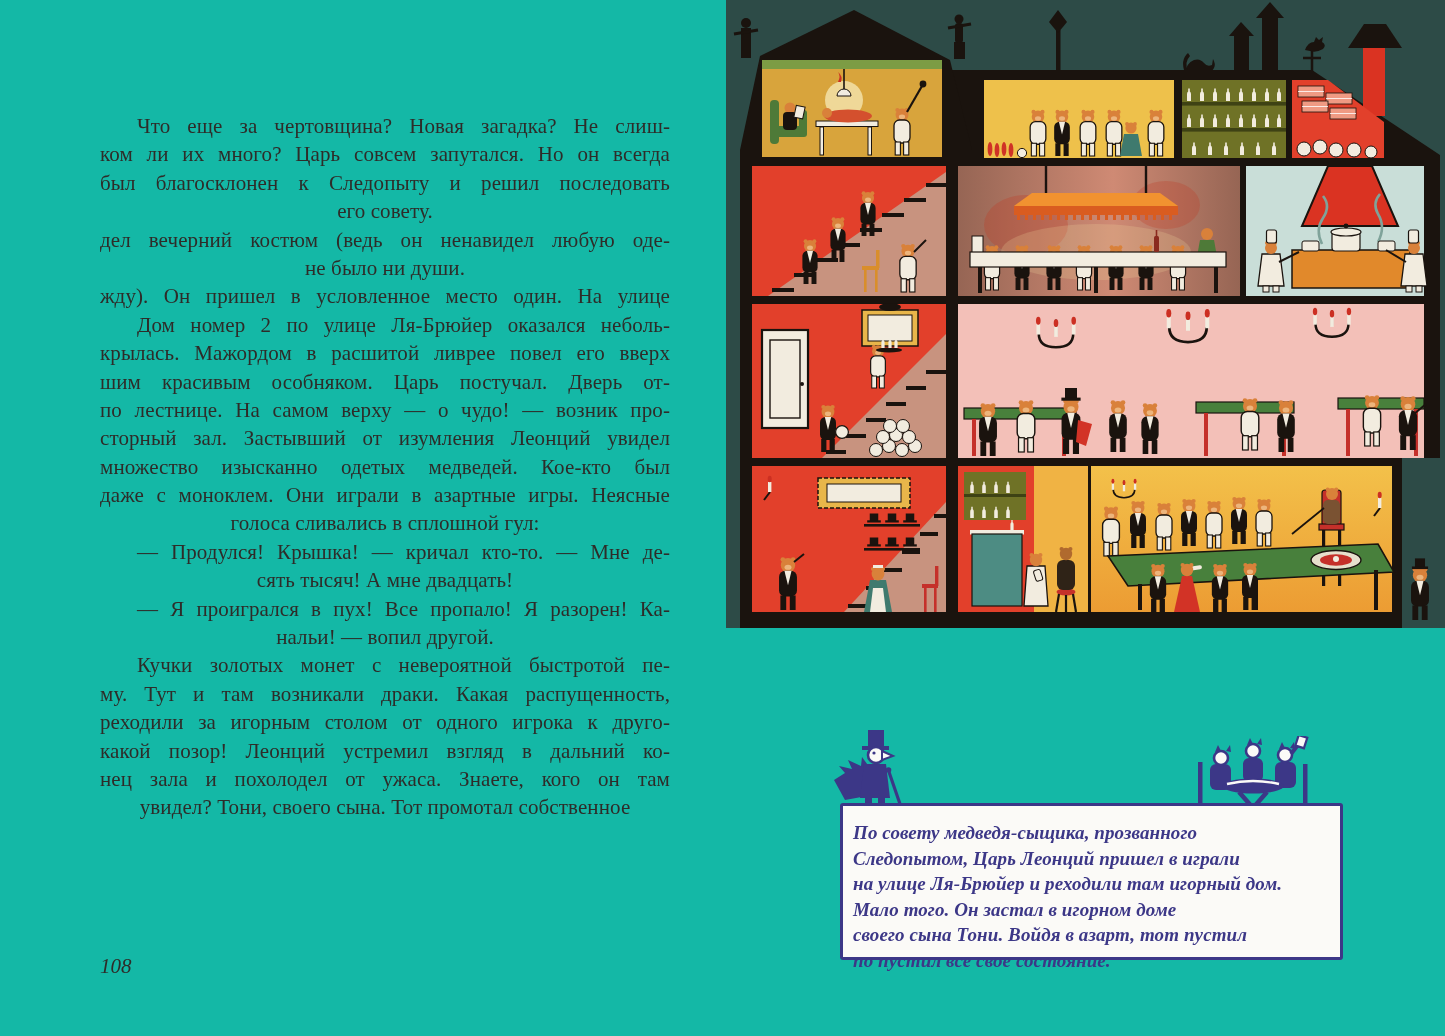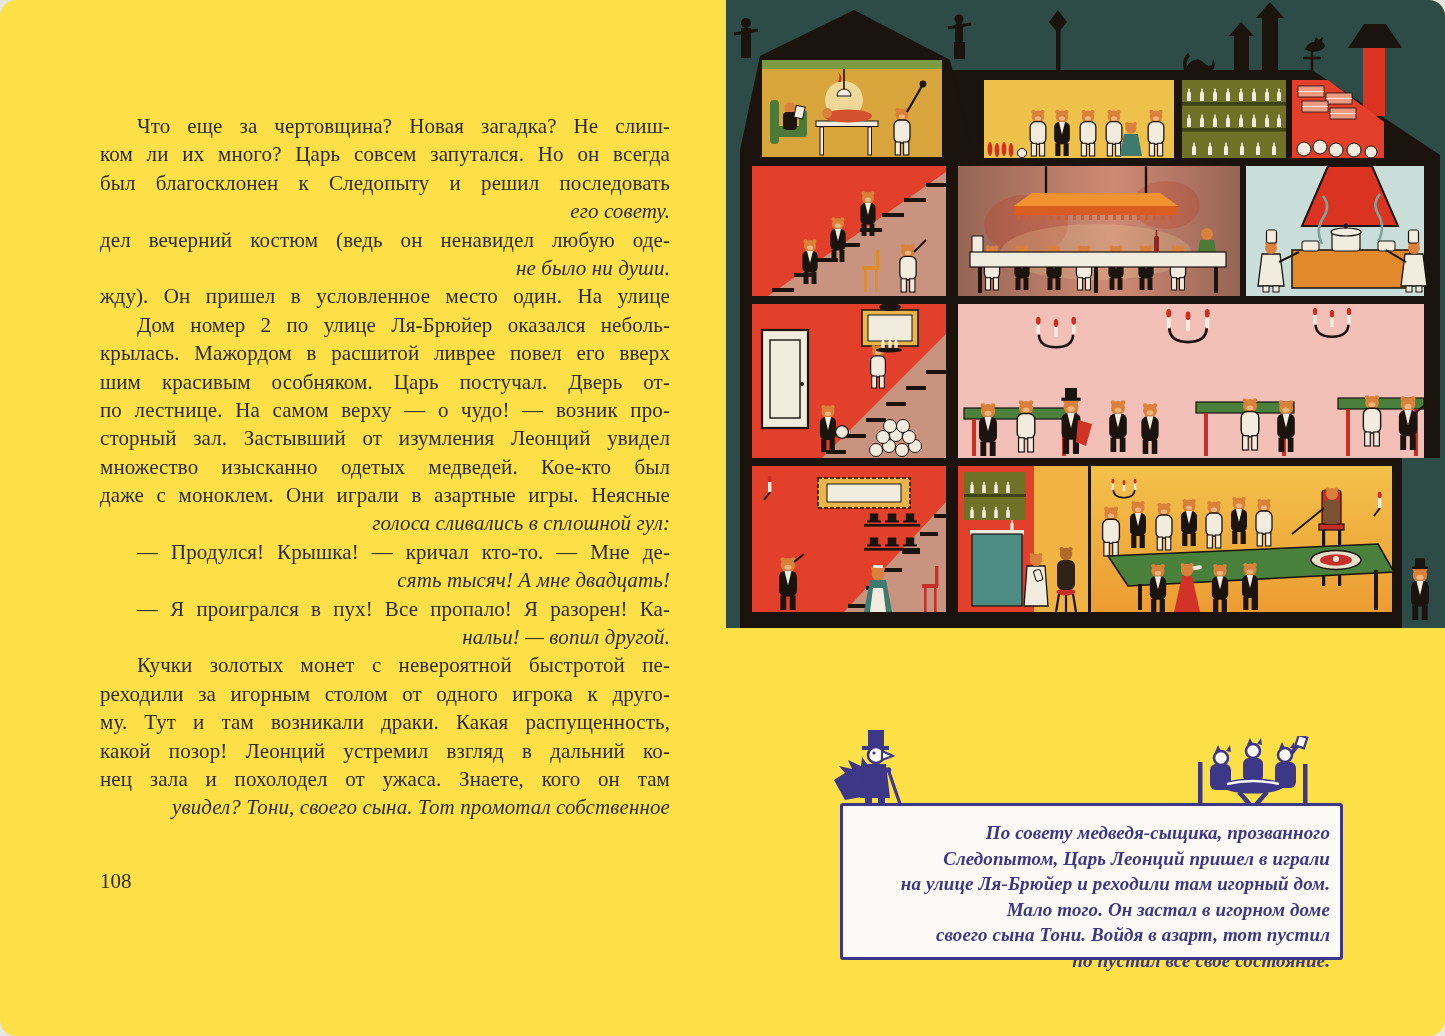--- a/index.html
+++ b/index.html
@@ -1,35 +1,35 @@
 <!DOCTYPE html>
 <html style="--indigo: #3c3787; --ink: #1a130e; --sky: #2d4b47; --roomRed: #e2402b; --roomOchre: #d8a43c; --trimGreen: #7c9c44; --roomYellow: #eec14b; --oliveWall: #6f7226; --oliveShelf: #3e4214; --cratePink: #ef9a83; --stairDust: #c8937f; --diningDark: #966554; --diningLight: #cf8a74; --canopyOrange: #f19230; --canopyDark: #d95c20; --kitchenBlue: #c9ded8; --stoveOrange: #e1892b; --chimneyRed: #da3322; --hallPink: #f3c0b8; --tableGreen: #48803c; --casinoTop: #f3c14a; --casinoBottom: #ec9c33; --barTeal: #4d8c83; --bearOrange: #d9813a; --bearBrown: #7a5232; --chairGreen: #4e7a38; --chairOrange: #d98e2b; --stoolRed: #c5302a; --dressTeal: #3f7a6e; --dressRed: #d23326; --paperWhite: #f2ecdf; --flameRed: #cc2f22; --mirrorGold: #e8b64a; --glowYellow: #f3e2a8;"><head>
 <meta charset="utf-8">
 <style>
   html,body{margin:0;padding:0;}
   body{width:1445px;height:1036px;background:#e8e6e1;font-family:"Liberation Serif","DejaVu Serif",serif;}
-  .page{position:relative;width:1445px;height:1036px;background:#fde047;overflow:hidden;border-radius:16px;}
+  .page{position:relative;width:1445px;height:1036px;background:#14b8a6;overflow:hidden;}
 
   
   .text-col{position:absolute;left:100px;top:112px;width:570px;color:#2e2c29;font-size:21px;}
   .story{height:28.4px;line-height:28.4px;overflow:hidden;text-align:justify;letter-spacing:.1px;}
   .story::after{content:"";display:inline-block;width:100%;}
-  .story.end{text-align:right;font-style:italic;}
+  .story.end{text-align:center;}
   .story.end::after{content:none;}
   .story.ind{text-indent:37px;}
-  .page-number{position:absolute;left:100px;top:869px;font-size:21px;color:#2e2c29;}
+  .page-number{position:absolute;left:100px;top:954px;font-style:italic;font-size:21px;color:#2e2c29;}
 
   
   .art{position:absolute;left:726px;top:0;width:719px;height:628px;margin:0;}
   .art svg{display:block;}
 
   
   .caption-box{position:absolute;left:840px;top:803px;width:503px;height:157px;border:3.5px solid var(--indigo);border-radius:3px;box-sizing:border-box;background:#fbfaf7;}
   .caption-text{position:absolute;left:10px;right:10px;top:14px;color:var(--indigo);font-size:19px;font-weight:700;font-style:italic;}
-  .cap{text-align:right;line-height:25.5px;letter-spacing:.1px;}
+  .cap{text-align:left;line-height:25.5px;letter-spacing:.1px;}
   .deco{position:absolute;}
   .deco-left{left:830px;top:722px;}
   .deco-right{left:1193px;top:736px;}
 
   
   .fInk{fill:var(--ink);} .sInk{stroke:var(--ink);} 
   .fSky{fill:var(--sky);} .fRed{fill:var(--roomRed);} .fOchre{fill:var(--roomOchre);}
   .fTrim{fill:var(--trimGreen);} .fYellow{fill:var(--roomYellow);}
   .fOlive{fill:var(--oliveWall);} .fOliveDk{fill:var(--oliveShelf);}
   .fDust{fill:var(--stairDust);} .fCanopy{fill:var(--canopyOrange);} .fCanopyDk{fill:var(--canopyDark);}
@@ -63,22 +63,22 @@
         <div class="story">по лестнице. На самом верху — о чудо! — возник про-</div>
         <div class="story">сторный зал. Застывший от изумления Леонций увидел</div>
         <div class="story">множество изысканно одетых медведей. Кое-кто был</div>
         <div class="story">даже с моноклем. Они играли в азартные игры. Неясные</div>
         <div class="story end">голоса сливались в сплошной гул:</div>
         <div class="story ind">— Продулся! Крышка! — кричал кто-то. — Мне де-</div>
         <div class="story end">сять тысяч! А мне двадцать!</div>
         <div class="story ind">— Я проигрался в пух! Все пропало! Я разорен! Ка-</div>
         <div class="story end">нальи! — вопил другой.</div>
         <div class="story ind">Кучки золотых монет с невероятной быстротой пе-</div>
+        <div class="story">му. Тут и там возникали драки. Какая распущенность,</div>
         <div class="story">реходили за игорным столом от одного игрока к друго-</div>
-        <div class="story">му. Тут и там возникали драки. Какая распущенность,</div>
         <div class="story">какой позор! Леонций устремил взгляд в дальний ко-</div>
         <div class="story">нец зала и похолодел от ужаса. Знаете, кого он там</div>
         <div class="story end">увидел? Тони, своего сына. Тот промотал собственное</div>
       </div>
   </main>
   <div class="page-number">108</div>
 
   <figure class="art">
   <svg width="719" height="628" viewBox="0 0 719 628">
     <defs>

